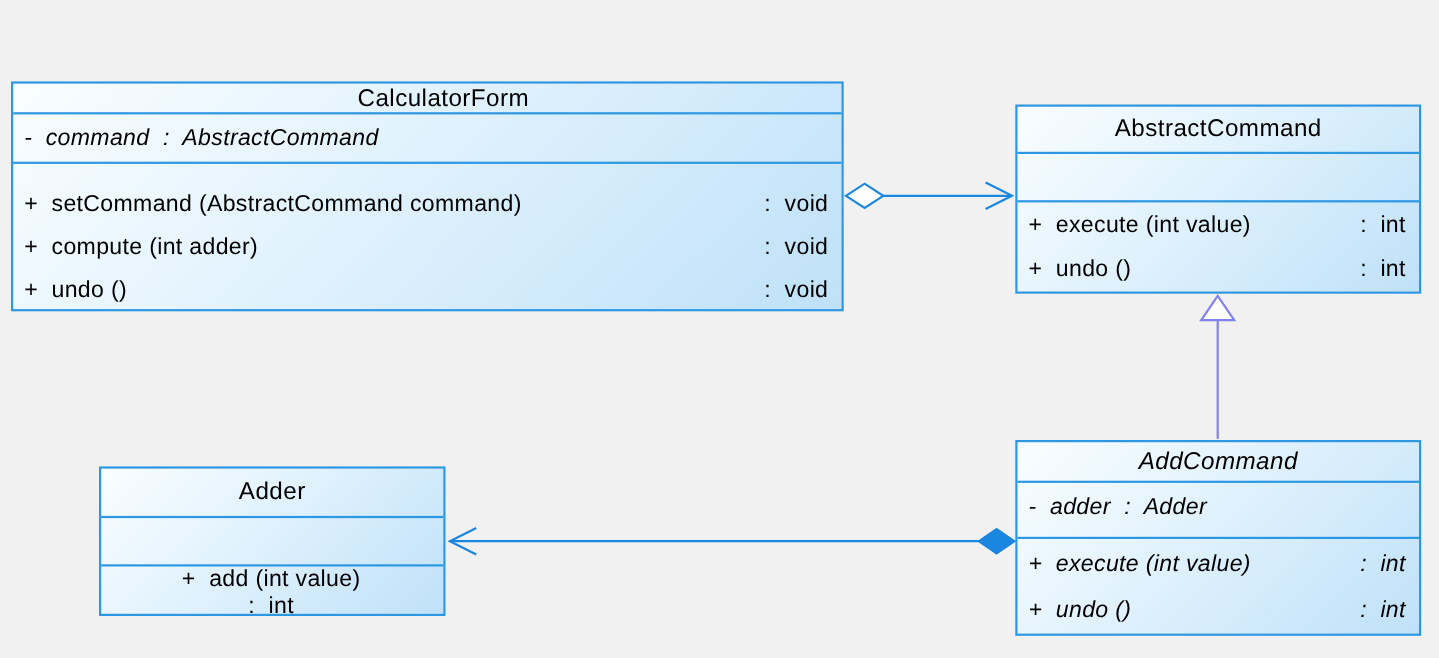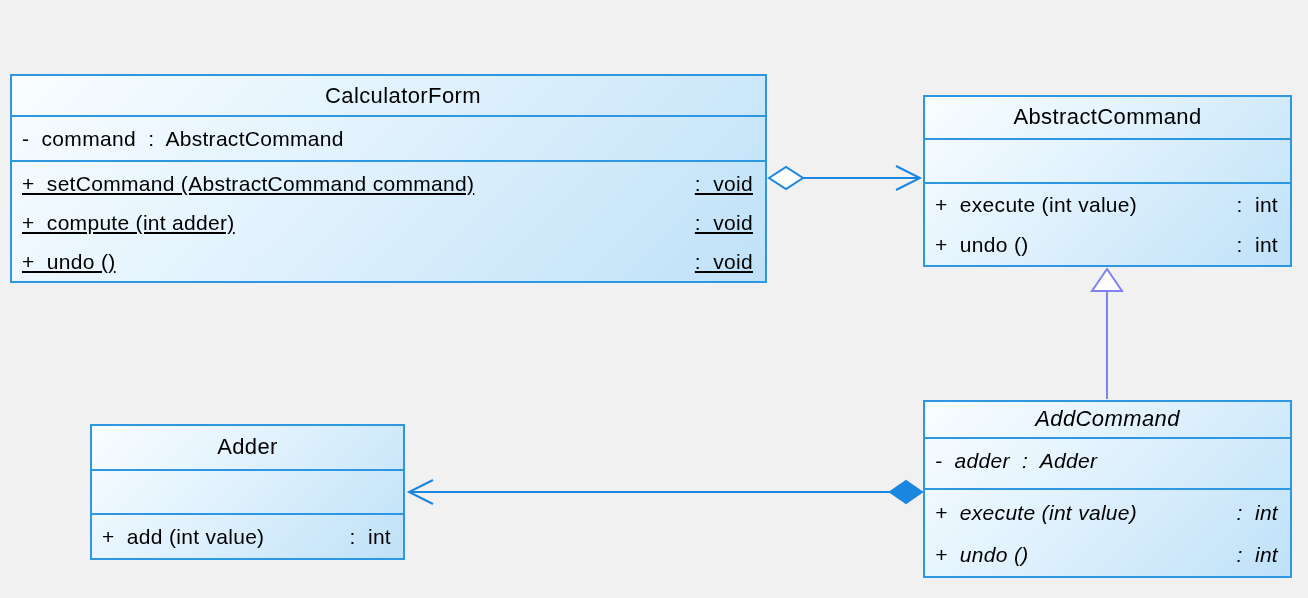--- a/index.html
+++ b/index.html
@@ -44,38 +44,38 @@
     padding: 0 12px 0 10px;
     font-size: 21px;
     letter-spacing: 0.3px;
     white-space: pre;
   }
   .uml-row span { white-space: pre; }
 
   
   #box-calculatorform { left: 10px; top: 74px; width: 757px; height: 209px; }
   #box-calculatorform .uml-title   { height: 43px; padding-left: 29px; }
-  #box-calculatorform .uml-attrs   { height: 45px; }
+  #box-calculatorform .uml-attrs   { height: 45px; font-style: italic; }
   #box-calculatorform .uml-attrs .uml-row { height: 43px; }
-  #box-calculatorform .uml-methods { flex: 1; padding-top: 2px; text-decoration: underline; }
+  #box-calculatorform .uml-methods { flex: 1; padding-top: 17px; }
   #box-calculatorform .uml-methods .uml-row { height: 39px; }
 
   
   #box-abstractcommand { left: 923px; top: 95px; width: 369px; height: 172px; }
   #box-abstractcommand .uml-title   { height: 42px; }
   #box-abstractcommand .uml-attrs   { height: 46px; }
   #box-abstractcommand .uml-methods { flex: 1; padding-top: 1px; }
   #box-abstractcommand .uml-methods .uml-row { height: 40px; }
 
   
   #box-adder { left: 90px; top: 424px; width: 315px; height: 136px; }
   #box-adder .uml-title   { height: 44px; }
   #box-adder .uml-attrs   { height: 45px; }
   #box-adder .uml-methods { flex: 1; }
-  #box-adder .uml-methods .uml-row { height: 43px; }
+  #box-adder .uml-methods .uml-row { height: 43px; flex-direction: column; }
 
   
   #box-addcommand { left: 923px; top: 400px; width: 369px; height: 178px; font-style: italic; }
   #box-addcommand .uml-title   { height: 42px; }
   #box-addcommand .uml-attrs   { height: 62px; }
   #box-addcommand .uml-attrs .uml-row { height: 44px; }
   #box-addcommand .uml-methods { flex: 1; padding-top: 2px; }
   #box-addcommand .uml-methods .uml-row { height: 42px; }
 
   svg.connectors { position: absolute; left: 0; top: 0; }

